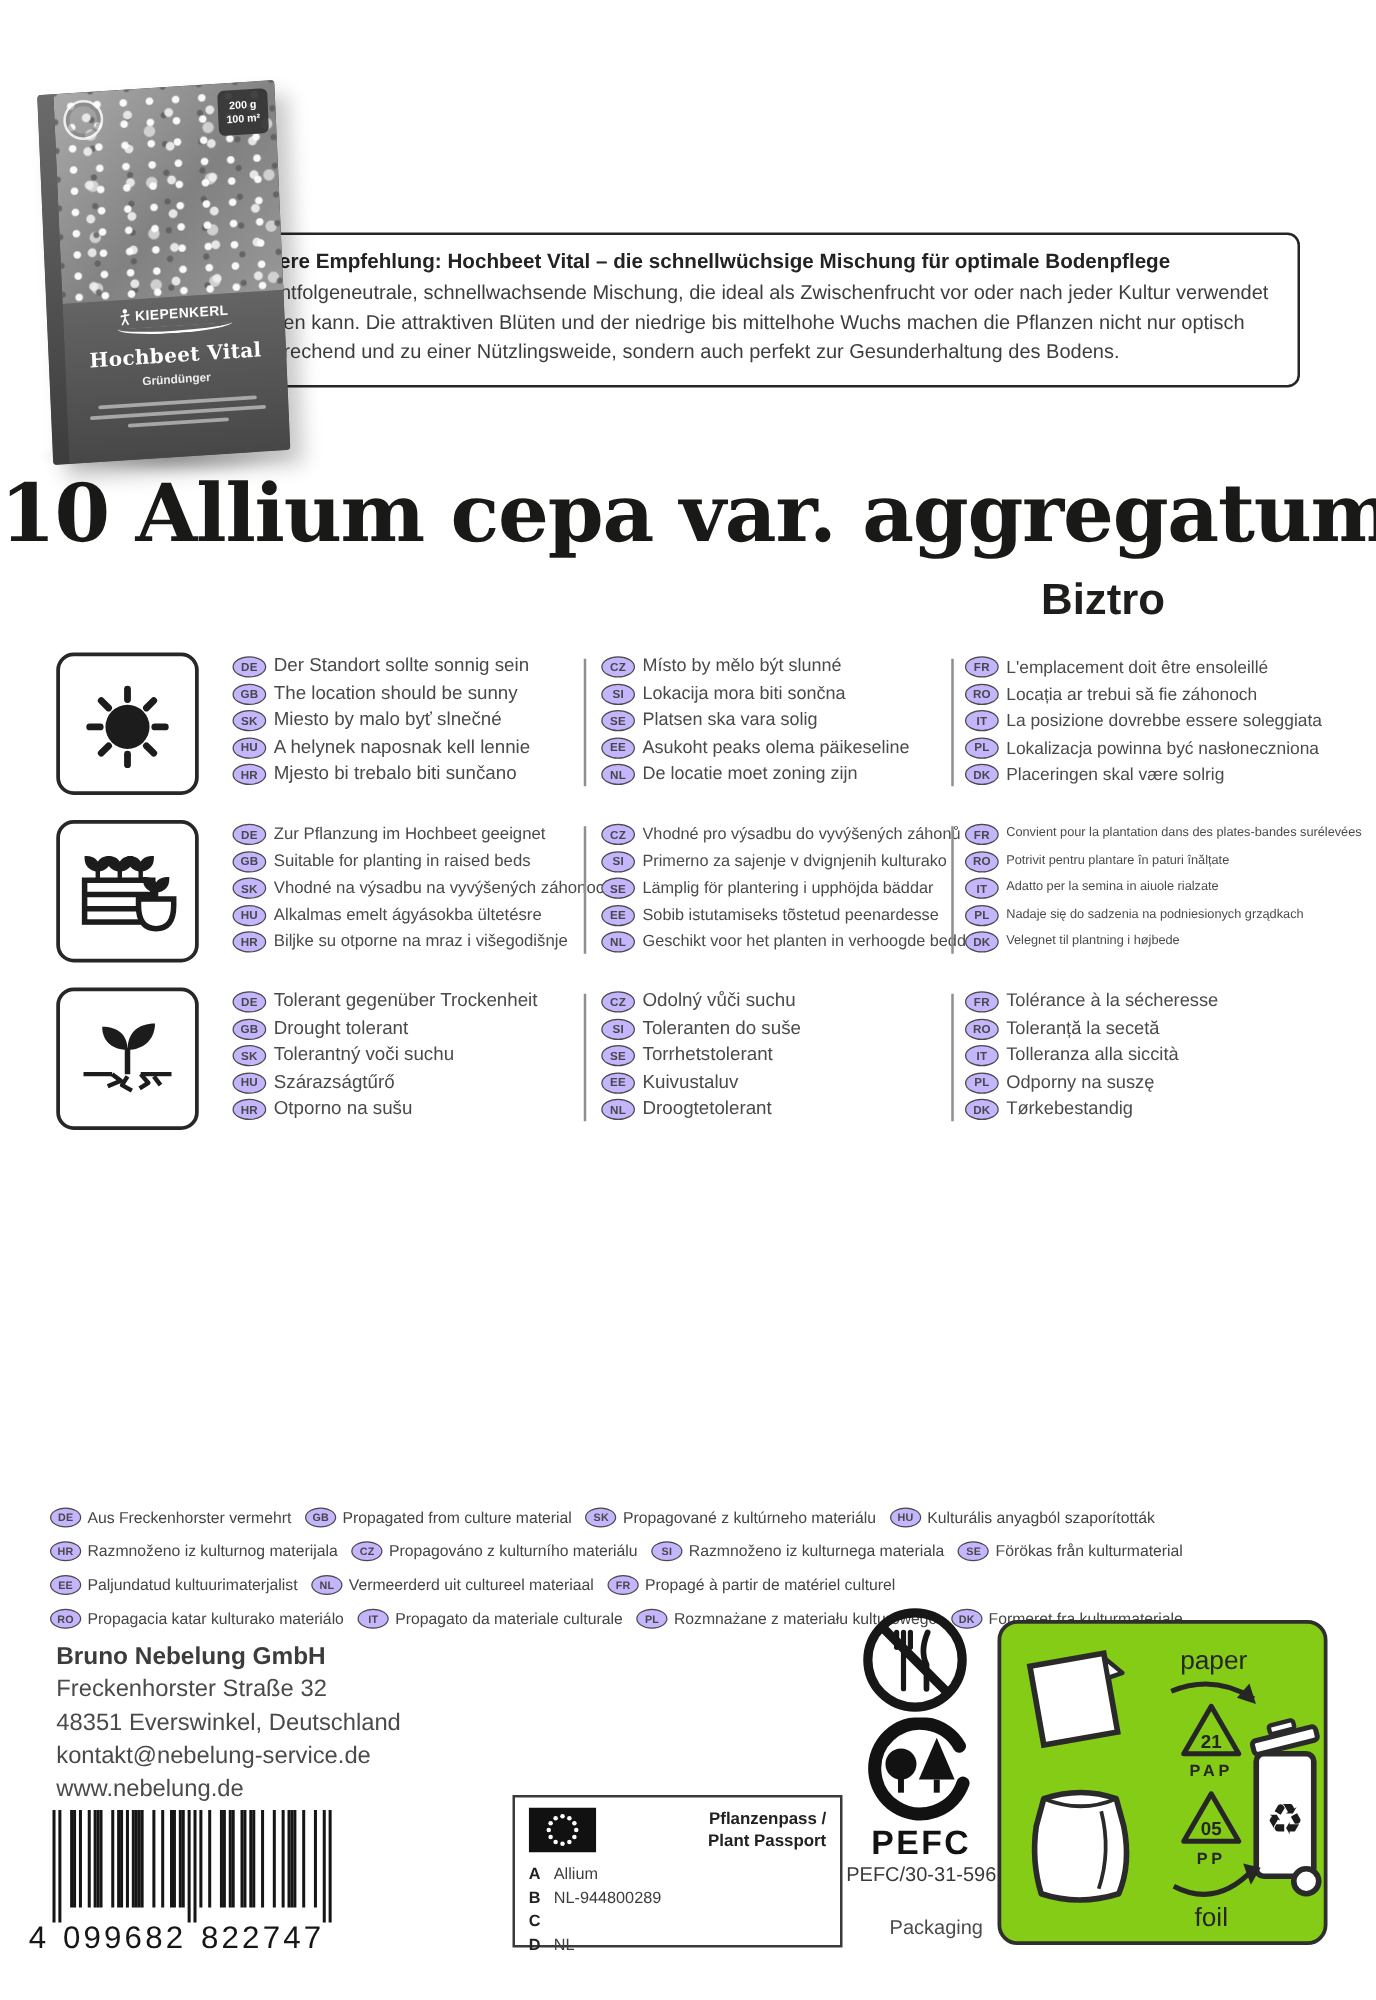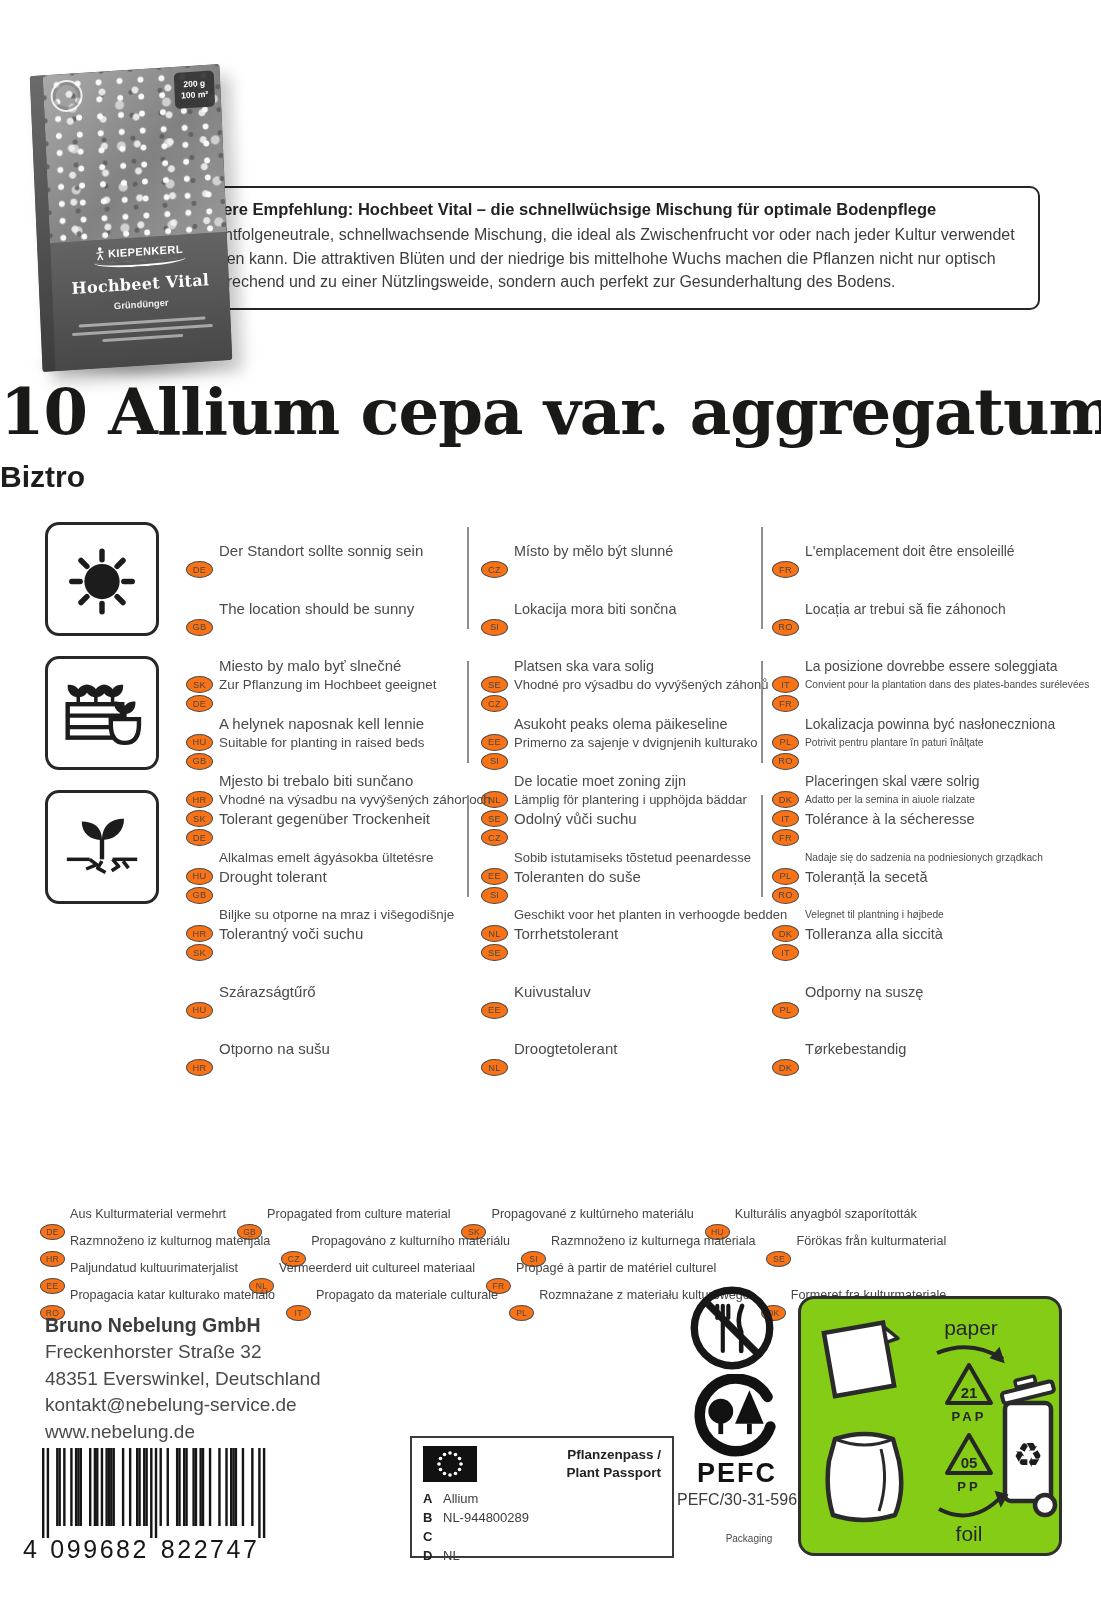--- a/index.html
+++ b/index.html
@@ -44,36 +44,36 @@
   
   .reco-box{position:absolute;left:62px;top:186px;width:978px;height:124px;box-sizing:border-box;
     border:2.5px solid #262626;border-radius:10px;padding:12px 22px 0 128px;background:#fff;z-index:1;}
   .reco-title{font-size:16.5px;font-weight:bold;color:#232323;margin-bottom:4px;}
   .reco-body{font-size:16px;color:#3d3d3d;line-height:1.47;}
 
   
   .main-title{position:absolute;top:374px;left:0;width:1101px;text-align:center;
     font-family:"DejaVu Serif",serif;font-weight:bold;font-size:64px;letter-spacing:-1px;
     color:#191917;white-space:nowrap;}
-  .variety{position:absolute;top:460px;left:0;width:932px;text-align:left;
-    font-size:30px;font-weight:bold;color:#1d1d1b;}
+  .variety{position:absolute;top:460px;left:0;width:932px;text-align:right;
+    font-size:35px;font-weight:bold;color:#1d1d1b;}
 
   
   .feature-row{position:absolute;left:0;width:1101px;height:120px;}
   .row-0{top:522px;} .row-1{top:656px;} .row-2{top:790px;}
   .icon-box{position:absolute;left:45px;top:0;width:108px;height:108px;border:3px solid #272727;
     border-radius:14px;display:flex;align-items:center;justify-content:center;background:#fff;}
   .feat-col{position:absolute;top:3px;}
   .col-0{left:186px;width:274px;} .col-1{left:481px;width:278px;} .col-2{left:772px;width:288px;}
   .col-divider{position:absolute;top:5px;width:2px;height:102px;background:#8f8f8f;}
   .d-0{left:467px;} .d-1{left:761px;}
   .lang-line{display:flex;align-items:center;margin-bottom:4.5px;}
   .lang-badge{flex:0 0 auto;display:inline-flex;align-items:center;justify-content:center;
     width:25px;height:15px;border:1.7px solid #4a4a4a;border-radius:50%;
-    font-size:9.3px;font-weight:normal;color:#474747;margin-right:6px;letter-spacing:.2px;background:#f97316;margin-top:36px;}
+    font-size:9.3px;font-weight:bold;color:#474747;margin-right:6px;letter-spacing:.2px;background:#c4b5fd;}
   .feat-text{color:#4a4a4a;line-height:16.5px;font-size:15px;white-space:nowrap;}
   .row-0 .col-1 .feat-text{font-size:14.4px;}
   .row-0 .col-2 .feat-text{font-size:13.9px;}
   .row-1 .col-0 .feat-text{font-size:13.4px;}
   .row-1 .col-1 .feat-text{font-size:13px;}
   .row-1 .col-2 .feat-text{font-size:10.2px;}
   .row-2 .col-2 .feat-text{font-size:14.6px;}
 
   
   .propagation{position:absolute;left:40px;top:1200px;width:1030px;}
@@ -98,21 +98,21 @@
   .pp-rows{margin-top:7px;}
   .pp-row{display:flex;font-size:13px;line-height:19px;color:#333;}
   .pp-k{font-weight:bold;width:20px;color:#222;}
   .pp-v{color:#3d3d3d;}
 
   
   .nofood{position:absolute;left:686px;top:1282px;}
   .pefc{position:absolute;left:672px;top:1374px;width:130px;text-align:center;}
   .pefc-name{font-size:27px;font-weight:bold;letter-spacing:2px;color:#121212;margin-top:-4px;}
   .pefc-cert{font-size:16px;color:#3a3a3a;margin-top:2px;}
-  .pefc-cap{font-size:10px;color:#4a4a4a;margin-top:24px;padding-left:24px;}
+  .pefc-cap{font-size:16px;color:#4a4a4a;margin-top:24px;padding-left:24px;}
 
   
   .recycle-box{position:absolute;left:798px;top:1296px;width:264px;height:260px;box-sizing:border-box;
     border:3px solid #2f2f2f;border-radius:16px;background:#84cc16;}
 </style>
 </head>
 <body>
 
 <div class="page">
 
@@ -423,21 +423,21 @@
             <span class="feat-text">Tørkebestandig</span>
           </div>
         </div>
       </div>
     </div>
 
   <div class="propagation" id="propagation">
       <div class="prop-line">
         <span class="prop-item">
           <span class="lang-badge">DE</span>
-          <span class="prop-text">Aus Kulturmaterial vermehrt</span>
+          <span class="prop-text">Aus Freckenhorster vermehrt</span>
         </span>
         <span class="prop-item">
           <span class="lang-badge">GB</span>
           <span class="prop-text">Propagated from culture material</span>
         </span>
         <span class="prop-item">
           <span class="lang-badge">SK</span>
           <span class="prop-text">Propagované z kultúrneho materiálu</span>
         </span>
         <span class="prop-item">

